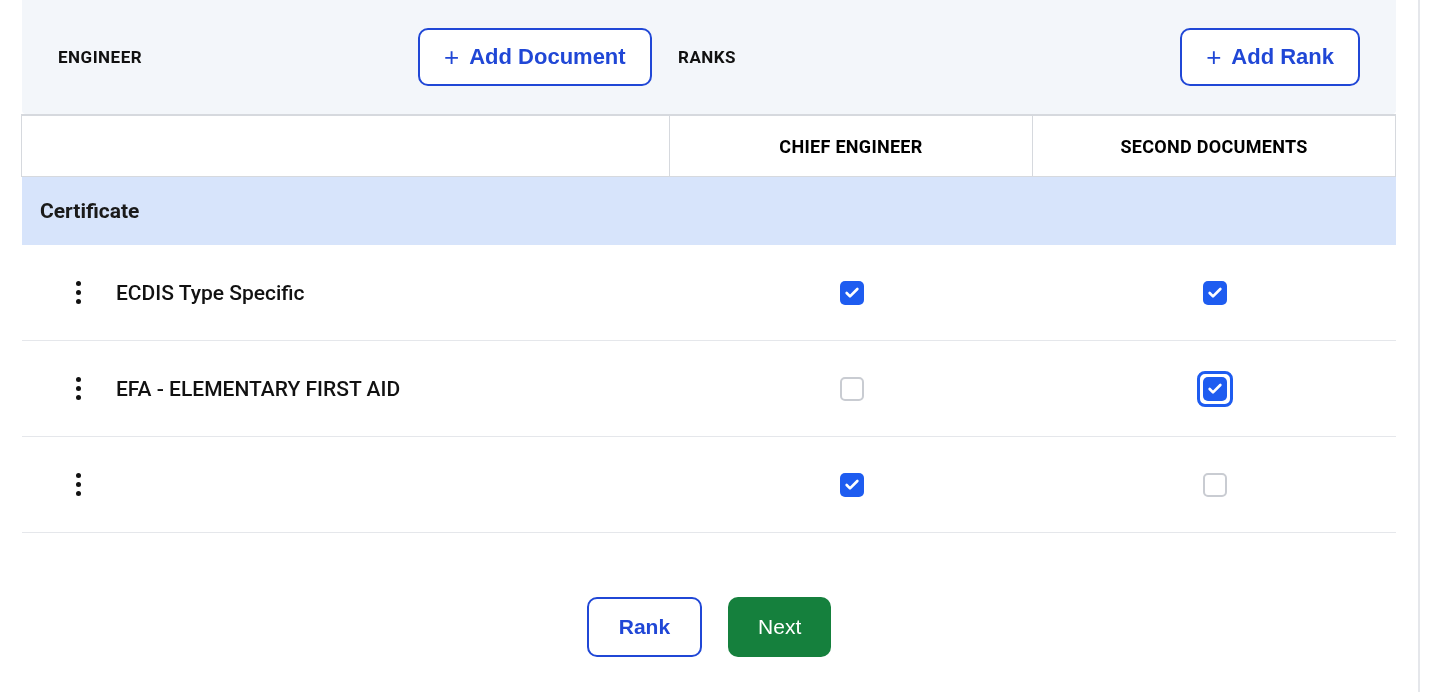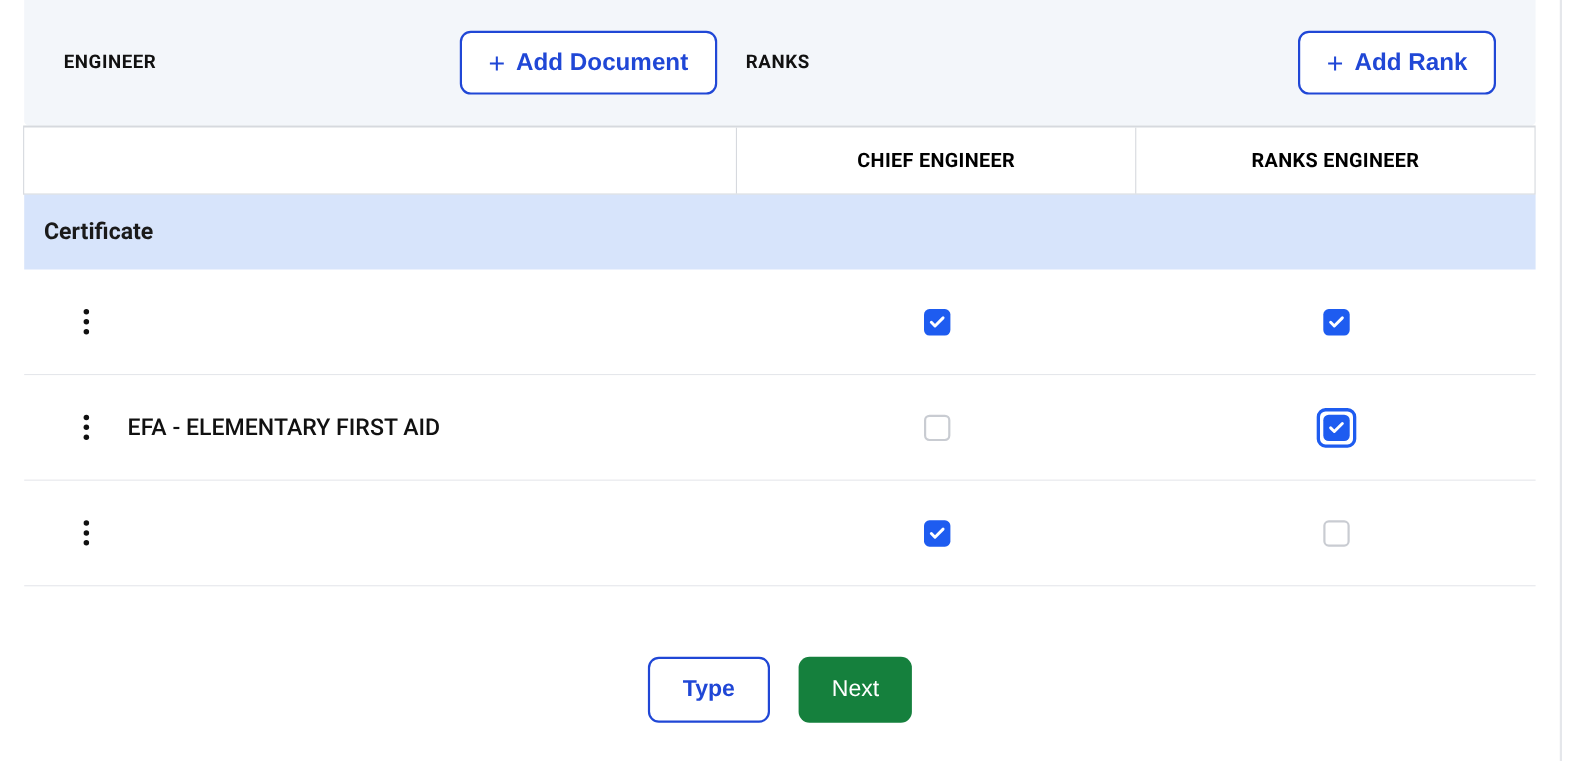--- a/index.html
+++ b/index.html
@@ -200,36 +200,37 @@
       <button class="btn-outline">
         <span class="plus">+</span>
         <span>Add Rank</span>
       </button>
     </div>
   </div>
 
   <div class="th-row">
     <div class="th-doc"></div>
     <div class="th-rank">CHIEF ENGINEER</div>
-    <div class="th-rank">RANKS ENGINEER</div>
+    <div class="th-rank">SECOND DOCUMENTS</div>
   </div>
 
   <div class="group">
     <span>Certificate</span>
   </div>
 
   <div class="rows">
 
     <div class="row">
       <div class="cell-doc">
         <div class="kebab">
             <span></span>
             <span></span>
             <span></span>
           </div>
+        <span class="doc-name">ECDIS Type Specific</span>
       </div>
       <div class="cell-rank">
         <div class="chk chk-on">
           <svg viewBox="0 0 24 24">
               <path fill="none" stroke="#fff" stroke-width="4" stroke-linecap="round" stroke-linejoin="round" d="M4 12l5 5L20 6"></path>
             </svg>
         </div>
       </div>
       <div class="cell-rank">
         <div class="chk chk-on">
@@ -279,17 +280,17 @@
         </div>
       </div>
       <div class="cell-rank">
         <div class="chk chk-off"></div>
       </div>
     </div>
 
   </div>
 
   <div class="footer">
-    <button class="btn-back">Type</button>
+    <button class="btn-back">Rank</button>
     <button class="btn-next">Next</button>
   </div>
 
 </div>
 
 </body></html>

